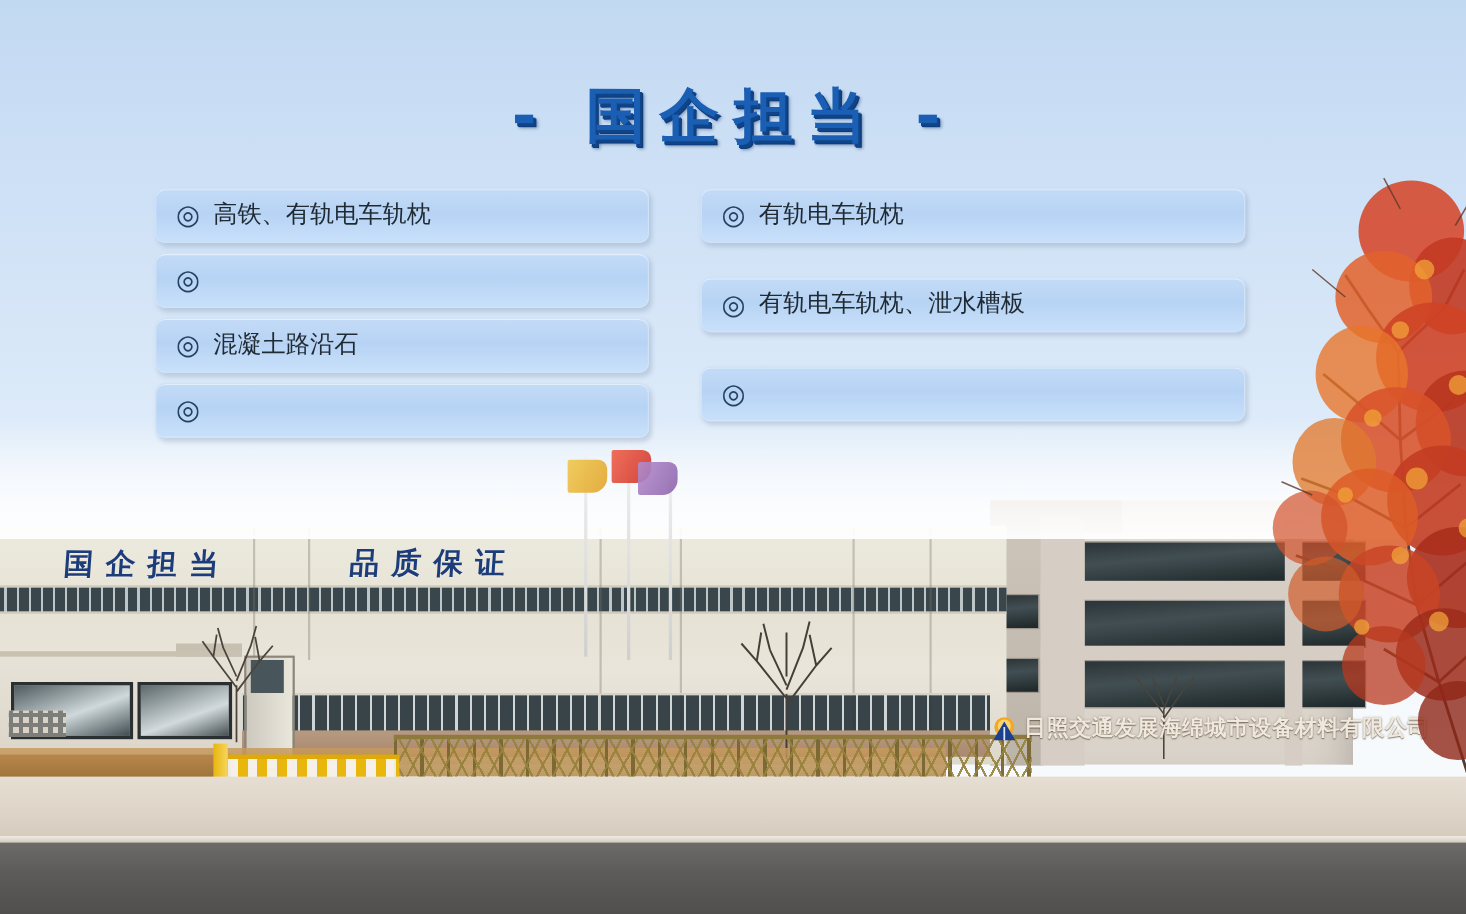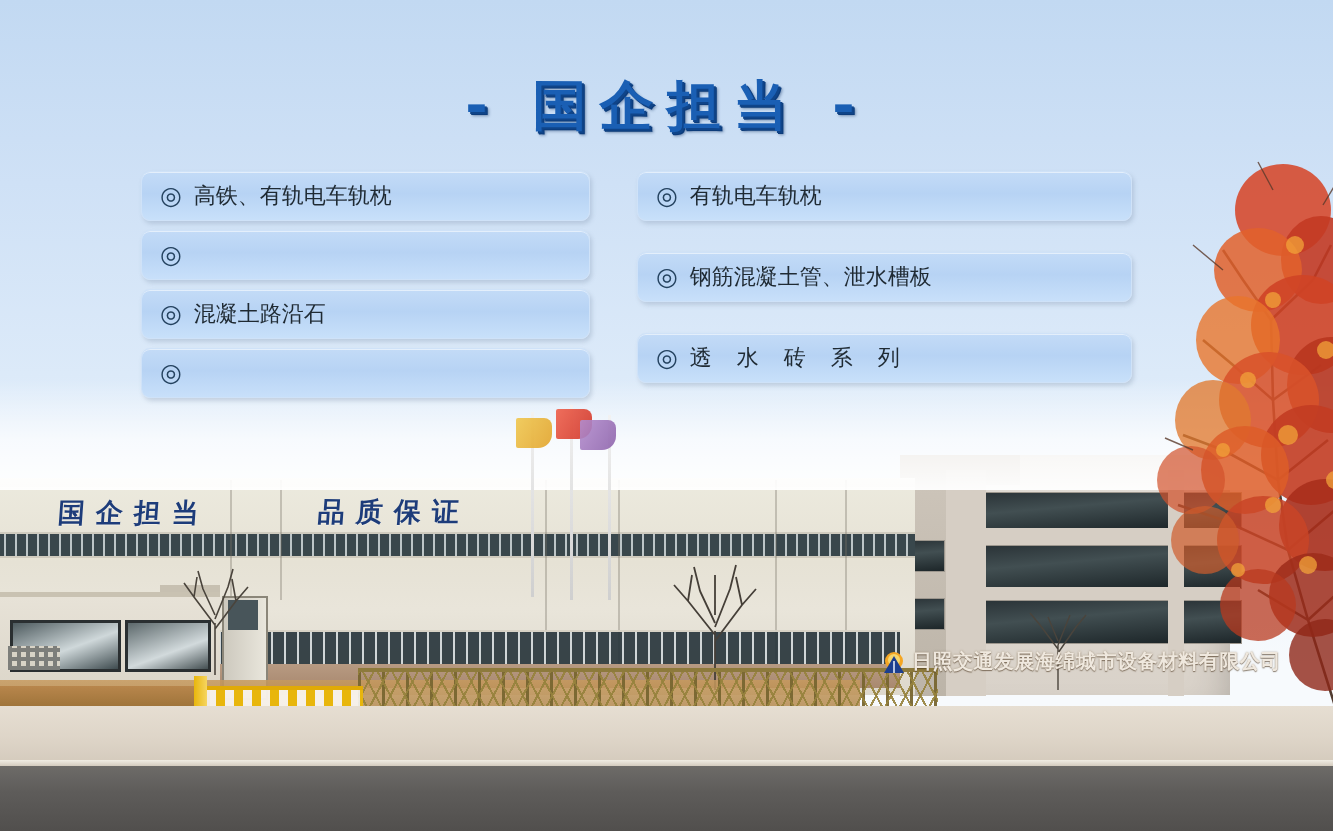--- a/index.html
+++ b/index.html
@@ -250,21 +250,21 @@
   .fall-tree {
     position: absolute;
     right: -10px; top: 150px;
     width: 270px; height: 560px;
     pointer-events: none;
   }
 
   
   .sign {
     position: absolute;
-    left: 881px; top: 648px;
+    left: 900px; top: 648px;
     display: flex;
     align-items: center;
     gap: 5px;
     white-space: nowrap;
   }
   .sign-logo {
     position: relative;
     width: 26px; height: 26px;
     flex: 0 0 auto;
   }
@@ -520,23 +520,22 @@
 
     <div class="col-right">
 
       <div class="pill">
         <span class="bullet">◎</span>
         <span class="pill-label">有轨电车轨枕</span>
       </div>
 
       <div class="pill">
         <span class="bullet">◎</span>
-        <span class="pill-label">钢筋混凝土管、泄水槽板</span>
-      </div>
-
-      <div class="pill">
-        <span class="bullet">◎</span>
-        <span class="pill-label wide">透 水 砖 系 列</span>
+        <span class="pill-label">有轨电车轨枕、泄水槽板</span>
+      </div>
+
+      <div class="pill">
+        <span class="bullet">◎</span>
       </div>
     </div>
   </div>
 
 </div>
 
 </body></html>

